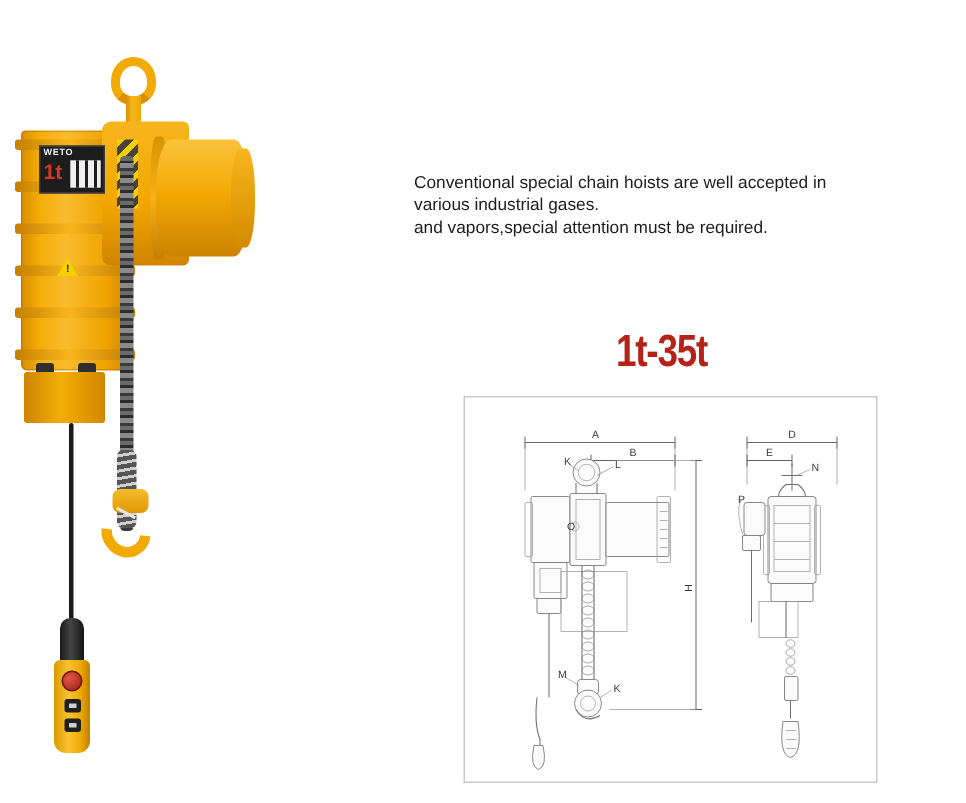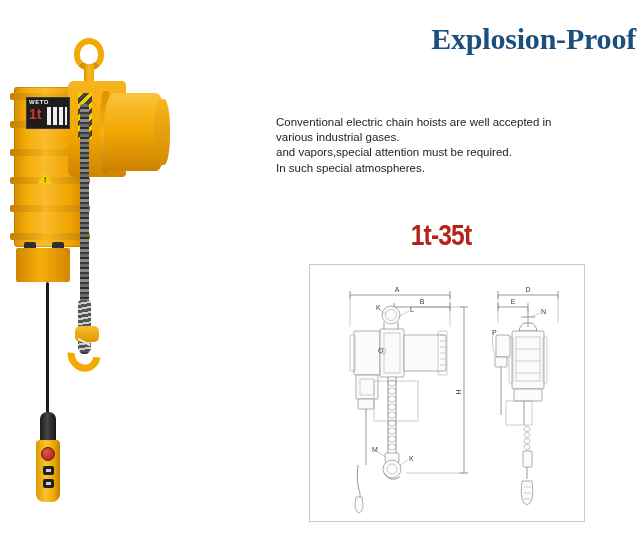--- a/index.html
+++ b/index.html
@@ -417,28 +417,26 @@
   <div class="pendant-body">
     <div class="estop"></div>
     <div class="btn up"></div>
     <div class="btn dn"></div>
   </div>
 </div>
 
 <div id="right-column">
 
   <div class="title">
-    <div>Explosion-Proof</div>
   </div>
 
   <div class="desc">
-    <p>Conventional electric chain hoists are well accepted in</p>
+    <p>Conventional special chain hoists are well accepted in</p>
     <p>various industrial gases.</p>
     <p>and vapors,special attention must be required.</p>
-    <p>In such special atmospheres.</p>
   </div>
 
   <div class="capacity">1t-35t</div>
 
   <div id="drawing-panel">
     <svg width="274" height="256" viewBox="0 0 274 256">
       <defs>
         <style>
           .ln  { stroke:#6f6f6f; stroke-width:.7; fill:none; }
           .lnf { stroke:#7a7a7a; stroke-width:.6; fill:#fbfbfb; }

